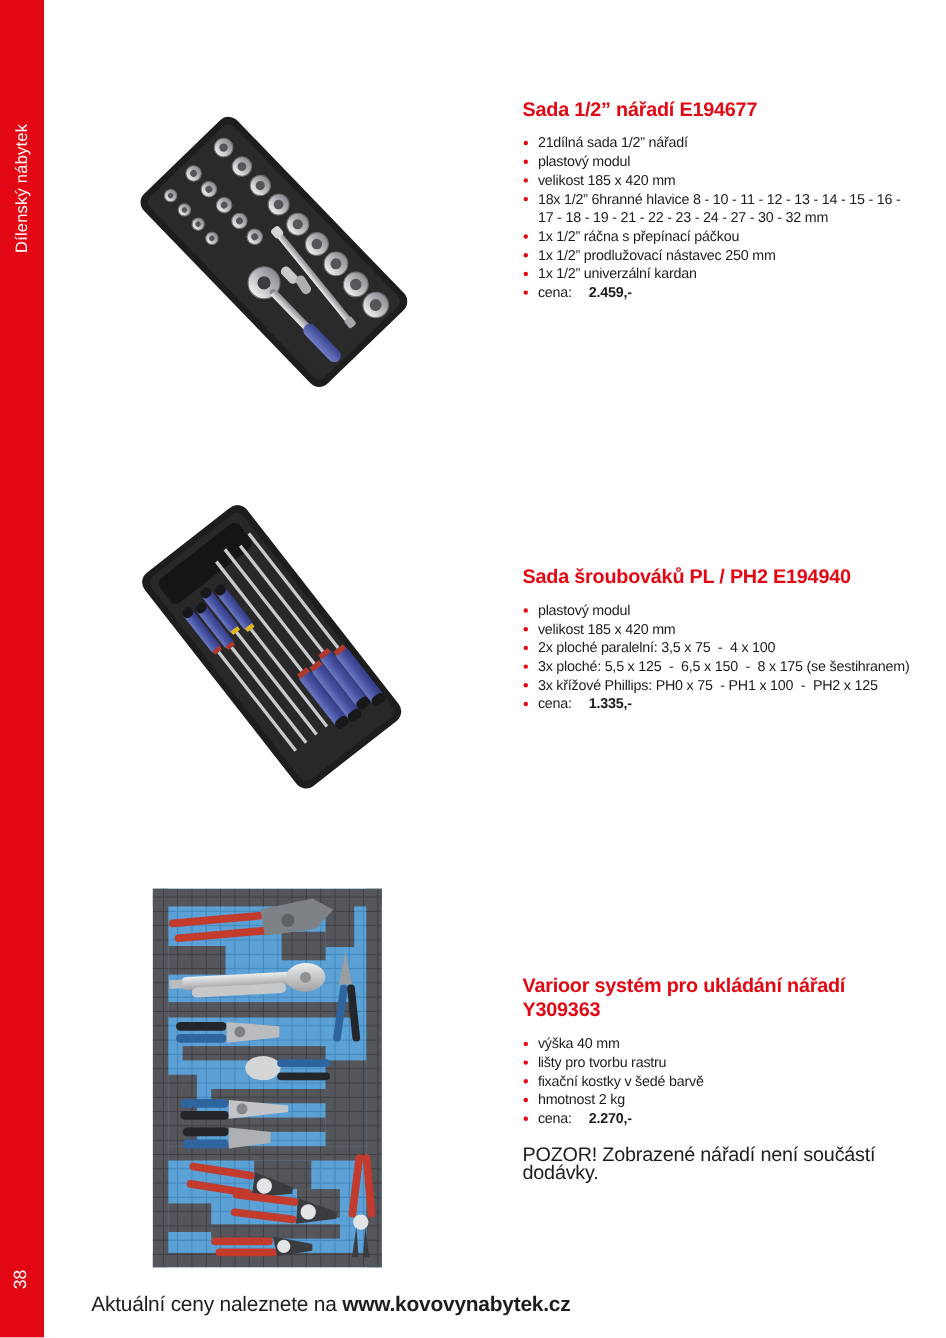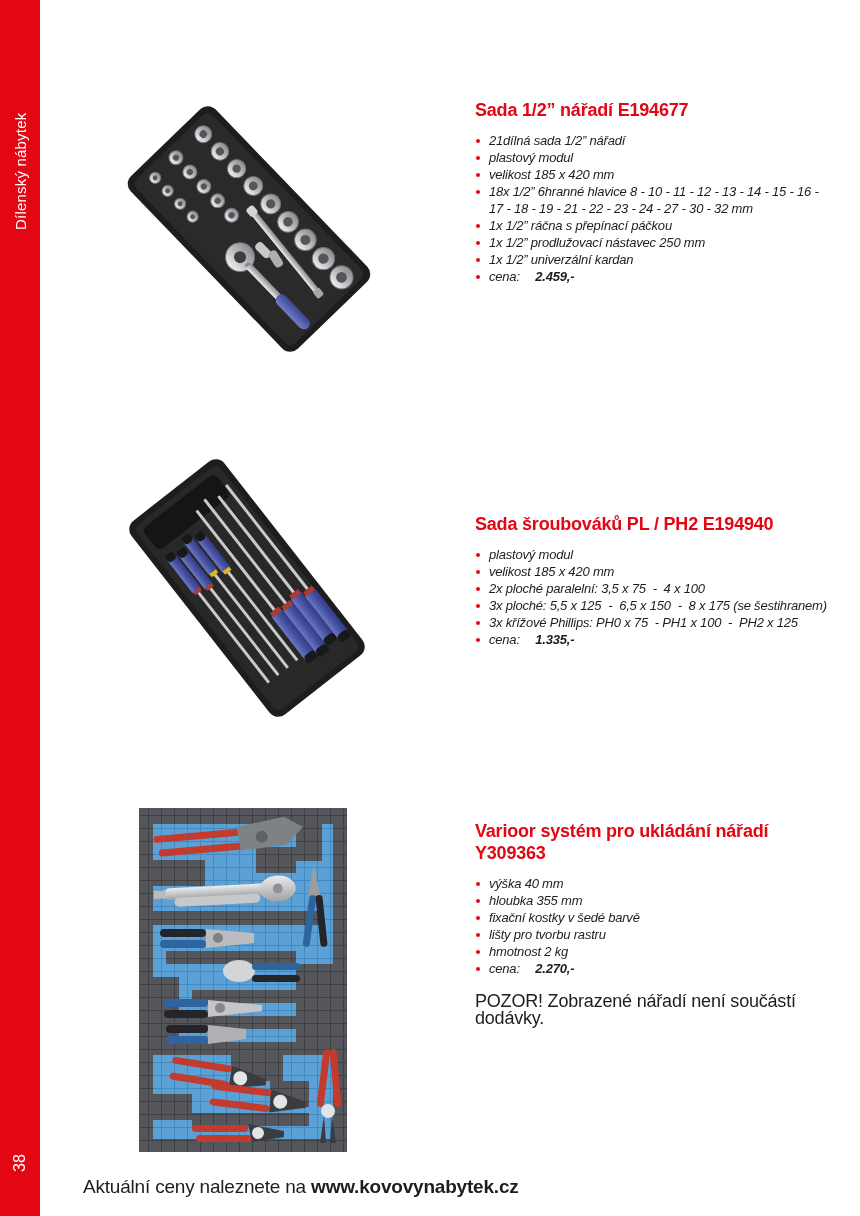--- a/index.html
+++ b/index.html
@@ -27,39 +27,39 @@
     writing-mode:vertical-rl; transform:rotate(180deg);
     color:#ffffff; font-size:16px;
   }
   .product-image { position:absolute; }
   .product-image svg { display:block; width:100%; height:100%; }
   .product-text { position:absolute; left:475px; width:356px; }
   .product-title {
     color:#e30613; font-size:18px; font-weight:bold; letter-spacing:-.2px;
     line-height:22px; margin-bottom:11px;
   }
-  ul.bullets { list-style:none;font-style:italic; }
+  ul.bullets { list-style:none; }
   ul.bullets li { display:flex; line-height:17px; }
   .dot {
     flex:0 0 auto; width:4px; height:4px; border-radius:50%;
     background:#e30613; margin:7px 9px 0 1px;
   }
   .btext { font-size:13px; letter-spacing:-.2px; white-space:pre-wrap; }
   .price-value { font-weight:bold;margin-left:12px; }
   .note { font-size:18px; letter-spacing:-.2px; margin-top:16px; line-height:17px; }
   .footer {
     position:absolute; left:83px; top:1176px; font-size:19px; letter-spacing:-.2px;
   }
   .footer .url { font-weight:bold; color:#1d1d1b; text-decoration:none; }
   #img-1 { left:122px; top:95px;  width:254px; height:268px; }
   #img-2 { left:124px; top:454px; width:246px; height:268px; }
   #img-3 { left:136px; top:803px; width:214px; height:354px; }
-  #text-1 { top:99px;  }
+  #text-1 { top:88px;  }
   #text-2 { top:513px; }
-  #text-3 { top:820px; }
+  #text-3 { top:885px; }
 </style>
 </head>
 <body>
 
 <div class="sidebar">
   <div class="sidebar-label">Dílenský nábytek</div>
   <div class="page-number">38</div>
 </div>
 
 <div class="product-image" id="img-1" role="img" aria-label="socket-set-in-black-plastic-tray">
@@ -405,29 +405,25 @@
 
 <article class="product-text" id="text-3">
   <h2 class="product-title">Varioor systém pro ukládání nářadí Y309363</h2>
   <ul class="bullets">
       <li>
         <span class="dot"></span>
         <span class="btext">výška 40 mm</span>
       </li>
       <li>
         <span class="dot"></span>
-        <span class="btext">hloubka 355 mm</span>
+        <span class="btext">lišty pro tvorbu rastru</span>
       </li>
       <li>
         <span class="dot"></span>
         <span class="btext">fixační kostky v šedé barvě</span>
-      </li>
-      <li>
-        <span class="dot"></span>
-        <span class="btext">lišty pro tvorbu rastru</span>
       </li>
       <li>
         <span class="dot"></span>
         <span class="btext">hmotnost 2 kg</span>
       </li>
     </ul>
   <ul class="bullets">
     <li>
       <span class="dot"></span>
       <span class="btext"><span>cena: </span><span class="price-value">2.270,-</span></span>

